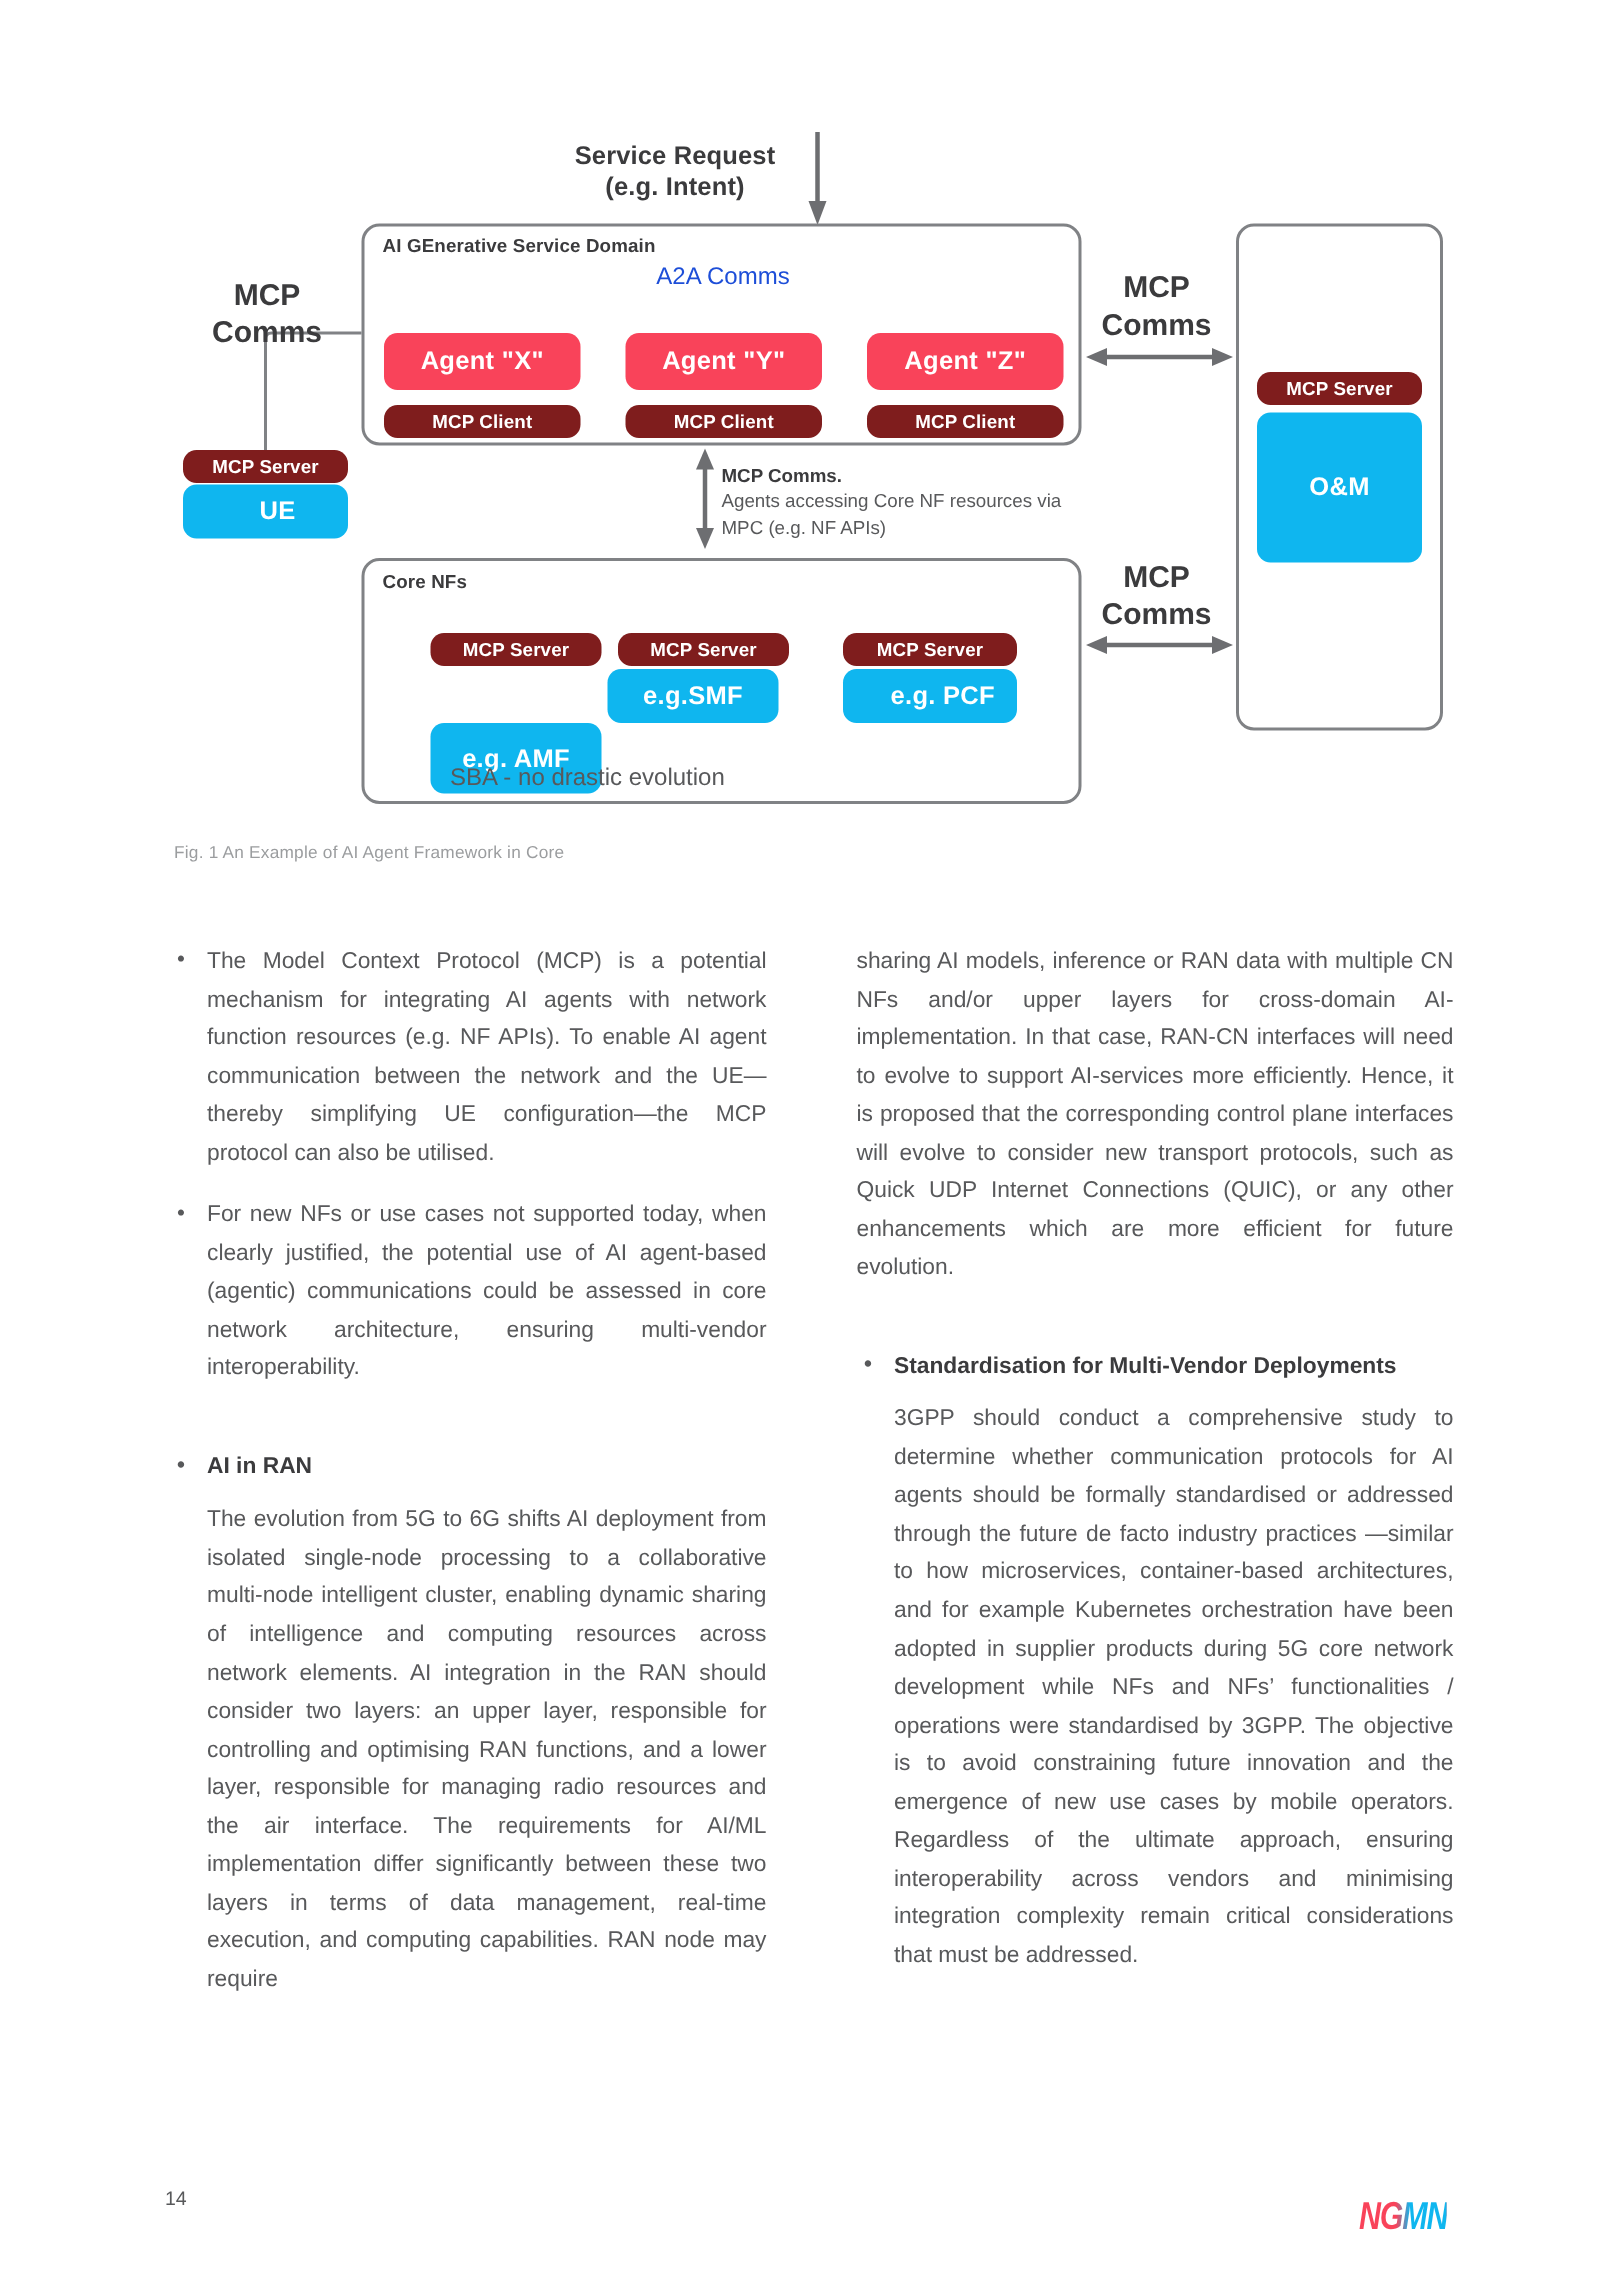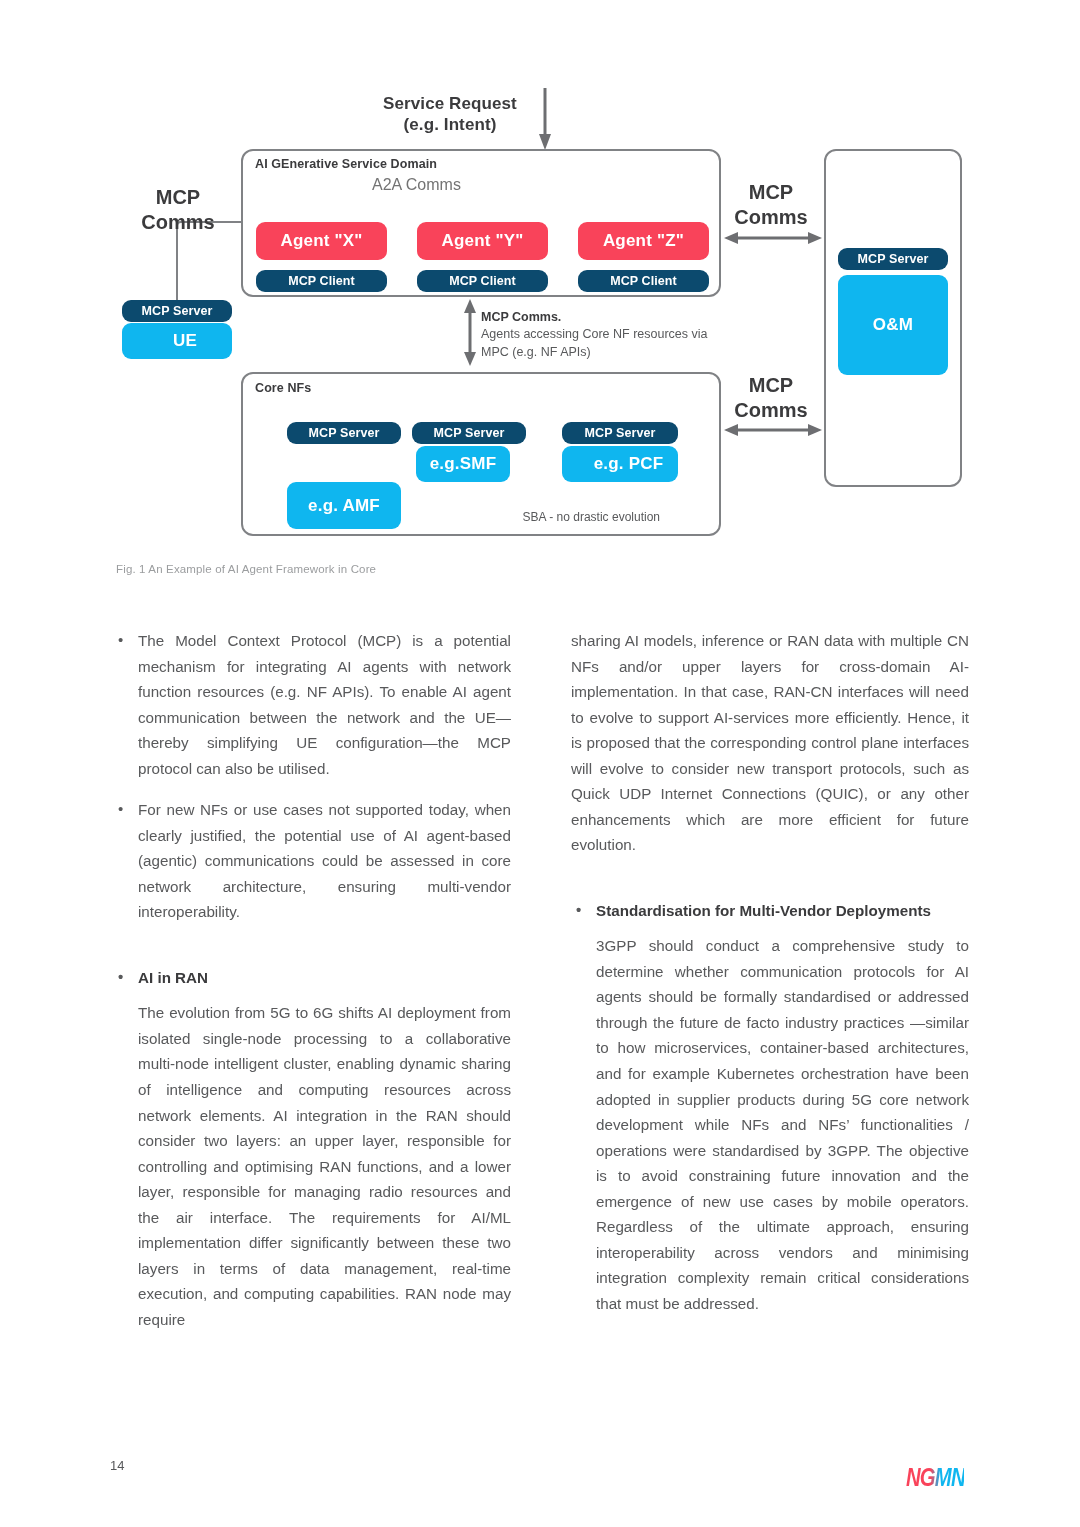--- a/index.html
+++ b/index.html
@@ -87,65 +87,65 @@
     font-size: 17px;
     letter-spacing: 0.2px;
   }
   .pill.blue {
     background: #0fb6ef;
     border-radius: 9px;
     font-size: 17px;
     letter-spacing: 0.2px;
   }
   .pill.grey {
-    background: #0c4a6e;
+    background: #7f1d1d;
     border-radius: 9px;
     font-size: 12.5px;
     letter-spacing: 0.1px;
   }
 
   
   #agent-x { left: 256px; top: 222px; width: 131px; height: 38px; }
   #agent-y { left: 417px; top: 222px; width: 131px; height: 38px; }
   #agent-z { left: 578px; top: 222px; width: 131px; height: 38px; }
   #mcp-client-x { left: 256px; top: 270px; width: 131px; height: 22px; }
   #mcp-client-y { left: 417px; top: 270px; width: 131px; height: 22px; }
   #mcp-client-z { left: 578px; top: 270px; width: 131px; height: 22px; }
 
   
   #a2a-label {
     position: absolute;
     left: 372px;
     top: 176px;
     width: 220px;
-    text-align: left;
+    text-align: center;
     font-size: 16px;
     font-weight: normal;
-    color: #737373;
+    color: #1d4ed8;
   }
 
   
   #ue-mcp-server { left: 122px; top: 300px; width: 110px; height: 22px; }
   #ue-box        { left: 122px; top: 323px; width: 110px; height: 36px; padding-left: 16px; }
 
   
   #core-ms-1 { left: 287px; top: 422px; width: 114px; height: 22px; }
   #core-ms-2 { left: 412px; top: 422px; width: 114px; height: 22px; }
   #core-ms-3 { left: 562px; top: 422px; width: 116px; height: 22px; }
   #amf-box   { left: 287px; top: 446px; width: 114px; height: 47px; margin-top: 36px; }
-  #smf-box   { left: 416px; top: 446px; width: 94px; height: 36px; }
+  #smf-box   { left: 405px; top: 446px; width: 114px; height: 36px; }
   #pcf-box   { left: 562px; top: 446px; width: 116px; height: 36px; padding-left: 17px; }
 
   #sba-label {
     position: absolute;
     left: 300px;
     top: 510px;
     width: 360px;
-    text-align: right;
-    font-size: 12px;
+    text-align: left;
+    font-size: 16px;
     color: #58595b;
   }
 
   
   #oam-mcp-server { left: 838px; top: 248px; width: 110px; height: 22px; }
   #oam-box        { left: 838px; top: 275px; width: 110px; height: 100px; }
 
   
   .mcp-comms-label {
     position: absolute;

